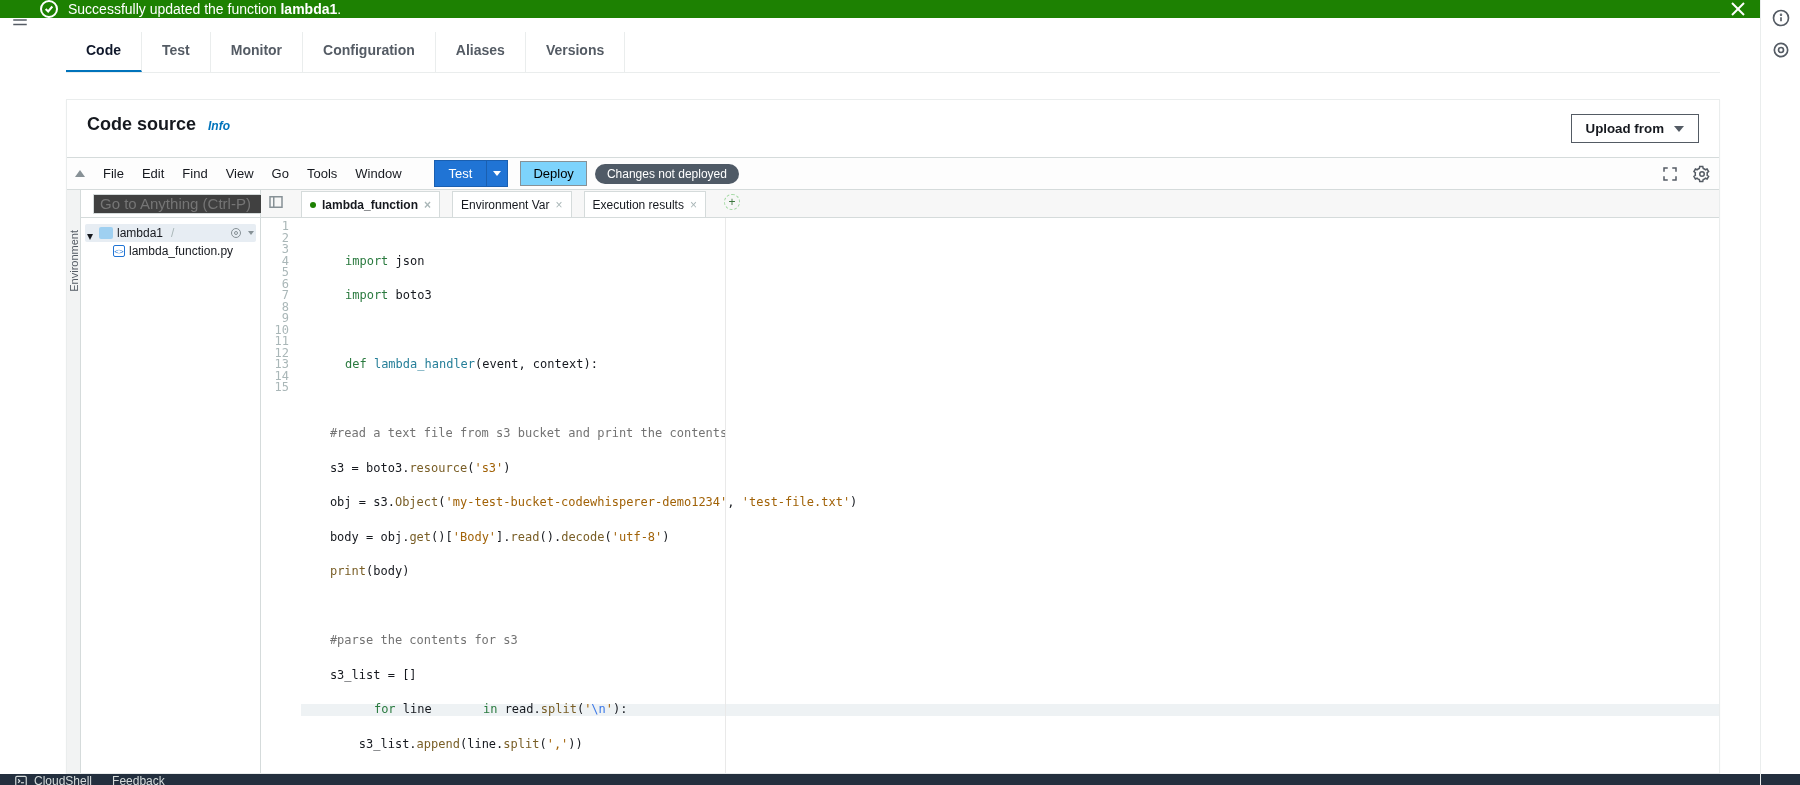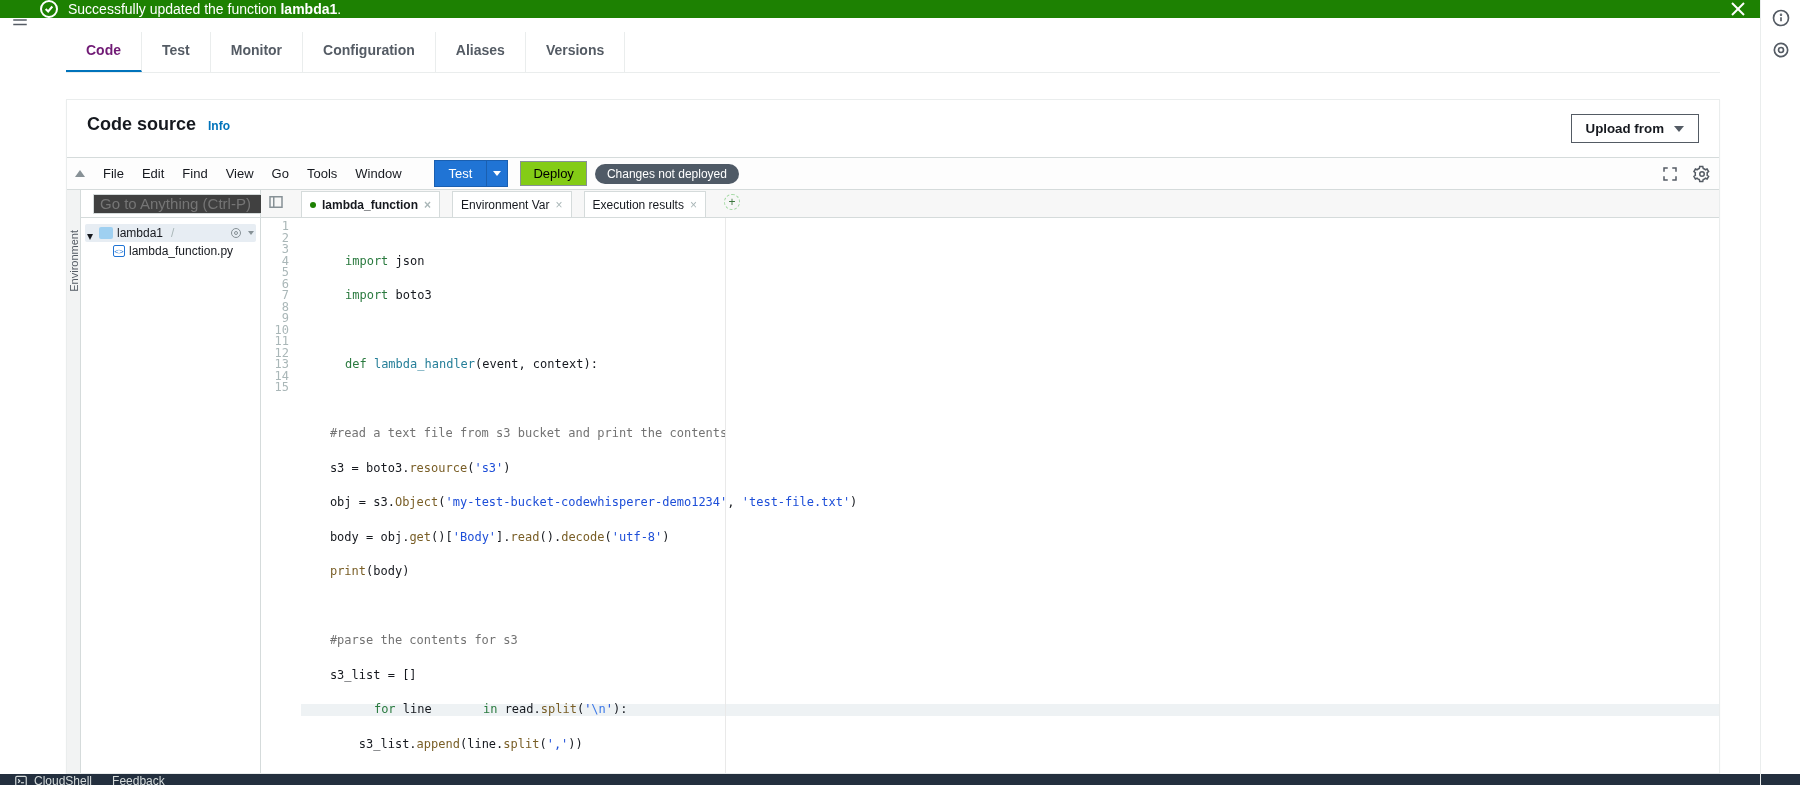--- a/index.html
+++ b/index.html
@@ -19,38 +19,38 @@
   .banner-ic svg { width:10px; height:10px; stroke:#fff; stroke-width:2.5; fill:none;}
   .banner-text b { font-weight:700; }
   .banner-close { position:absolute; right:10px; top:50%; transform:translateY(-50%); width:24px; height:24px; cursor:pointer; display:flex; align-items:center; justify-content:center;}
   .banner-close svg { width:14px; height:14px; stroke:#fff; stroke-width:2;}
 
   .page-body { flex:1; padding: 14px 0 0 0; display:flex; flex-direction:column; width: calc(100% - 40px); }
 
   
   .tabs { display:flex; border-bottom: 1px solid #eaeded; margin: 0 40px 0 66px; }
   .tab { padding: 10px 20px 12px; font-weight:700; color:#545b64; cursor:pointer; border-right:1px solid #eaeded;}
-  .tab.active { color:#701a75; border-bottom: 2px solid #0073bb; }
+  .tab.active { color:#0f172a; border-bottom: 2px solid #0073bb; }
 
   
   .panel { margin: 26px 40px 0 66px; border: 1px solid #eaeded; box-shadow: 0 1px 1px rgba(0,0,0,0.05); background:#fff; display:flex; flex-direction:column; flex:1; min-height:0;}
   .panel-header { display:flex; justify-content:space-between; padding: 14px 20px; }
   .panel-title-wrap { display:flex; align-items:baseline; gap:12px;}
   .panel-title { font-size:18px; font-weight:700;}
-  .info-link { color:#0073bb; font-size:12px; font-weight:700; cursor:pointer;}
+  .info-link { color:#0073bb; font-size:12px; font-weight:700; cursor:pointer;font-style:italic;}
   .upload-btn { border:1px solid #545b64; background:#fff; padding:6px 14px; font-weight:700; color:#16191f; display:flex; align-items:center; gap:10px; cursor:pointer;}
   .upload-btn .caret { width:0; height:0; border-left:5px solid transparent; border-right:5px solid transparent; border-top:6px solid #545b64;}
 
   
   .ide { flex:1; display:flex; flex-direction:column; border-top:1px solid #d5dbdb; min-height:0;}
   .ide-menu { height:32px; background:#fdfdfd; border-bottom:1px solid #d5dbdb; display:flex; align-items:center; gap:2px; padding:0 8px 0 4px;}
   .collapse-tri { width:0; height:0; border-left:5px solid transparent;border-right:5px solid transparent;border-bottom:7px solid #879196; margin:0 8px 0 4px; cursor:pointer;}
   .menu-item { padding:4px 8px; color:#16191f; cursor:pointer; font-size:13px;}
   .menu-spacer { width: 20px;}
-  .btn { border:1px solid #879196; background:#84cc16; padding:4px 12px; font-size:13px; cursor:pointer;}
+  .btn { border:1px solid #879196; background:#7dd3fc; padding:4px 12px; font-size:13px; cursor:pointer;}
   .btn.primary { background:#2074d5; border-color:#1a5fb0; color:#fff; display:flex; align-items:stretch; padding:0;}
   .btn.primary .lbl { padding:5px 14px; }
   .btn.primary .dd { border-left:1px solid #1a5fb0; padding:5px 6px; display:flex; align-items:center;}
   .btn.primary .dd .car { width:0;height:0;border-left:4px solid transparent;border-right:4px solid transparent;border-top:5px solid #fff;}
   .pill { background:#4f5a66; color:#fff; border-radius:11px; padding:3px 12px; font-size:12px; margin-left:6px;}
   .ide-menu .right { margin-left:auto; display:flex; gap:14px; align-items:center;}
   .ide-menu .right svg { width:18px; height:18px; stroke:#545b64; cursor:pointer;}
 
   .ide-body { flex:1; display:flex; min-height:0;}
   .env-rail { width:14px; background:#f2f3f3; border-right:1px solid #d5dbdb; display:flex; align-items:flex-start; justify-content:center; padding-top:40px;}
@@ -84,21 +84,21 @@
   .code-area { flex:1; display:flex; font-family: Menlo, Consolas, monospace; font-size:12px; line-height:11.5px; overflow:hidden; background:#fff;}
   .gutter { width:34px; text-align:right; color:#aab7b8; padding:3px 6px 0 0; background:#fff; user-select:none;}
   .gutter div { height:11.5px;}
   .code { flex:1; padding:3px 0 0 6px; white-space:pre; position:relative;}
   .code .row { height:11.5px;}
   .code .row.hl { background:#eef2f4;}
   .kw { color:#2a7a3f;margin-left:44px;}
   .fn { color:#795e26;}
   .nm { color:#267f99;}
   .cm { color:#737373;}
-  .st { color:#1d4ed8;}
+  .st { color:#a16207;}
   .esc { color:#3b78e7;}
   .ruler { position:absolute; left:430px; top:0; bottom:0; width:0; border-left:1px solid #e9e9e9;}
 
   
   .footer { height:26px; background:#232f3e; color:#d5dbdb; display:flex; align-items:center; gap:20px; padding:0 14px; font-size:12px; width:100%;}
   .footer .fitem { display:flex; align-items:center; gap:6px; cursor:pointer;}
   .footer svg { width:14px; height:14px; stroke:#d5dbdb;}
 </style>
 </head>
 <body>

